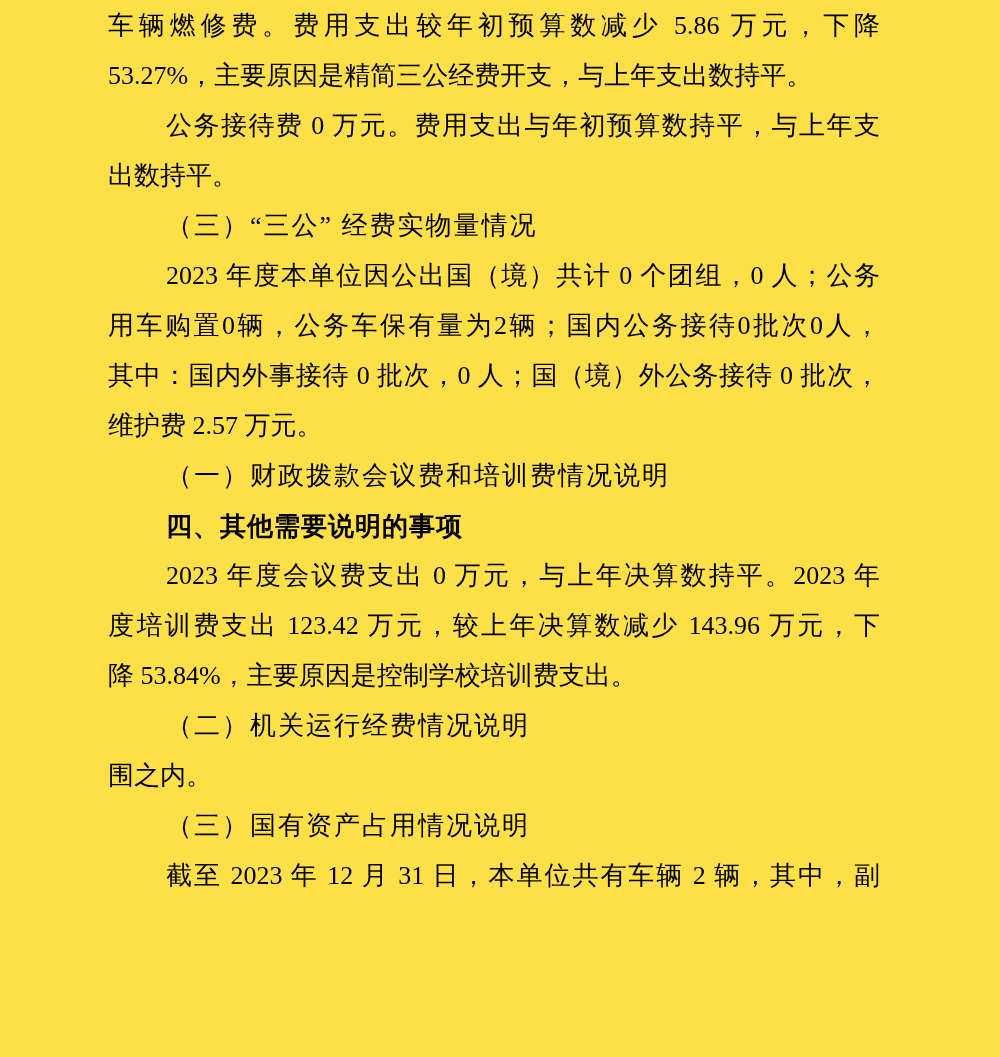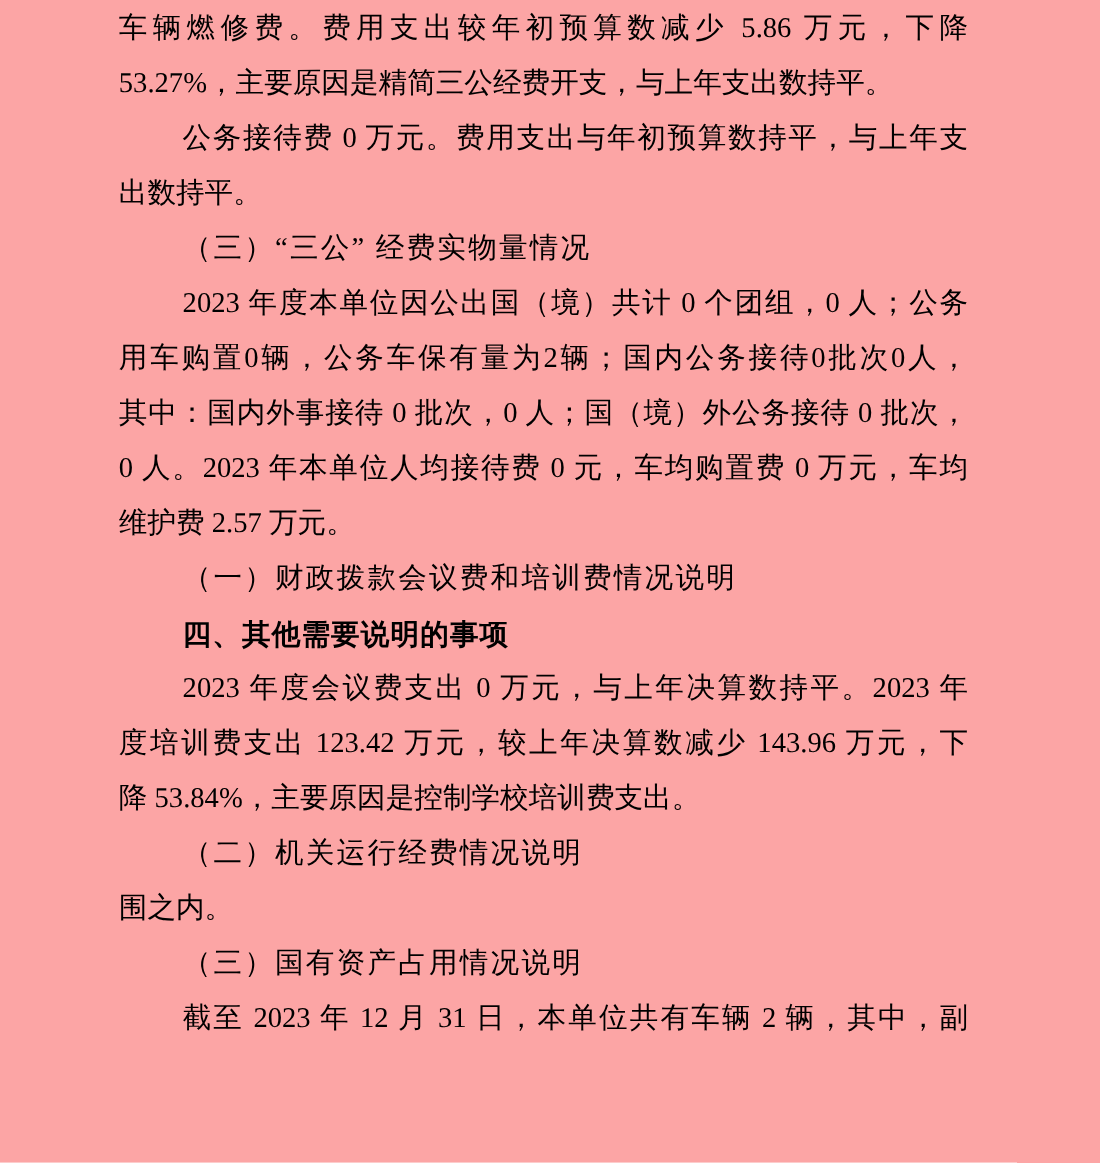--- a/index.html
+++ b/index.html
@@ -4,21 +4,21 @@
 <style>
   html, body {
     margin: 0;
     padding: 0;
     background: #ffffff;
   }
   .page {
     position: relative;
     width: 1000px;
     height: 1057px;
-    background: #fca5a5;
+    background: #fde047;
     box-sizing: border-box;
     padding: 1px 120px 0 108px;
     color: #000000;
     font-family: "Liberation Serif", "DejaVu Serif", serif;
     font-size: 26px;
     overflow: hidden;
   }
   .line {
     height: 50px;
     line-height: 50px;
@@ -48,21 +48,20 @@
 
 <div class="page">
   <div class="line fill">车辆燃修费。费用支出较年初预算数减少 5.86 万元，下降</div>
   <div class="line">53.27%，主要原因是精简三公经费开支，与上年支出数持平。</div>
   <div class="line fill indent">公务接待费 0 万元。费用支出与年初预算数持平，与上年支</div>
   <div class="line">出数持平。</div>
   <div class="line indent kai">（三）“三公” 经费实物量情况</div>
   <div class="line fill indent">2023 年度本单位因公出国（境）共计 0 个团组，0 人；公务</div>
   <div class="line fill">用车购置0辆，公务车保有量为2辆；国内公务接待0批次0人，</div>
   <div class="line fill">其中：国内外事接待 0 批次，0 人；国（境）外公务接待 0 批次，</div>
-  <div class="line fill">0 人。2023 年本单位人均接待费 0 元，车均购置费 0 万元，车均</div>
   <div class="line">维护费 2.57 万元。</div>
   <div class="line indent kai">（一）财政拨款会议费和培训费情况说明</div>
   <div class="line indent hei">四、其他需要说明的事项</div>
   <div class="line fill indent">2023 年度会议费支出 0 万元，与上年决算数持平。2023 年</div>
   <div class="line fill">度培训费支出 123.42 万元，较上年决算数减少 143.96 万元，下</div>
   <div class="line">降 53.84%，主要原因是控制学校培训费支出。</div>
   <div class="line indent kai">（二）机关运行经费情况说明</div>
   <div class="line">围之内。</div>
   <div class="line indent kai">（三）国有资产占用情况说明</div>
   <div class="line fill indent">截至 2023 年 12 月 31 日，本单位共有车辆 2 辆，其中，副</div>

